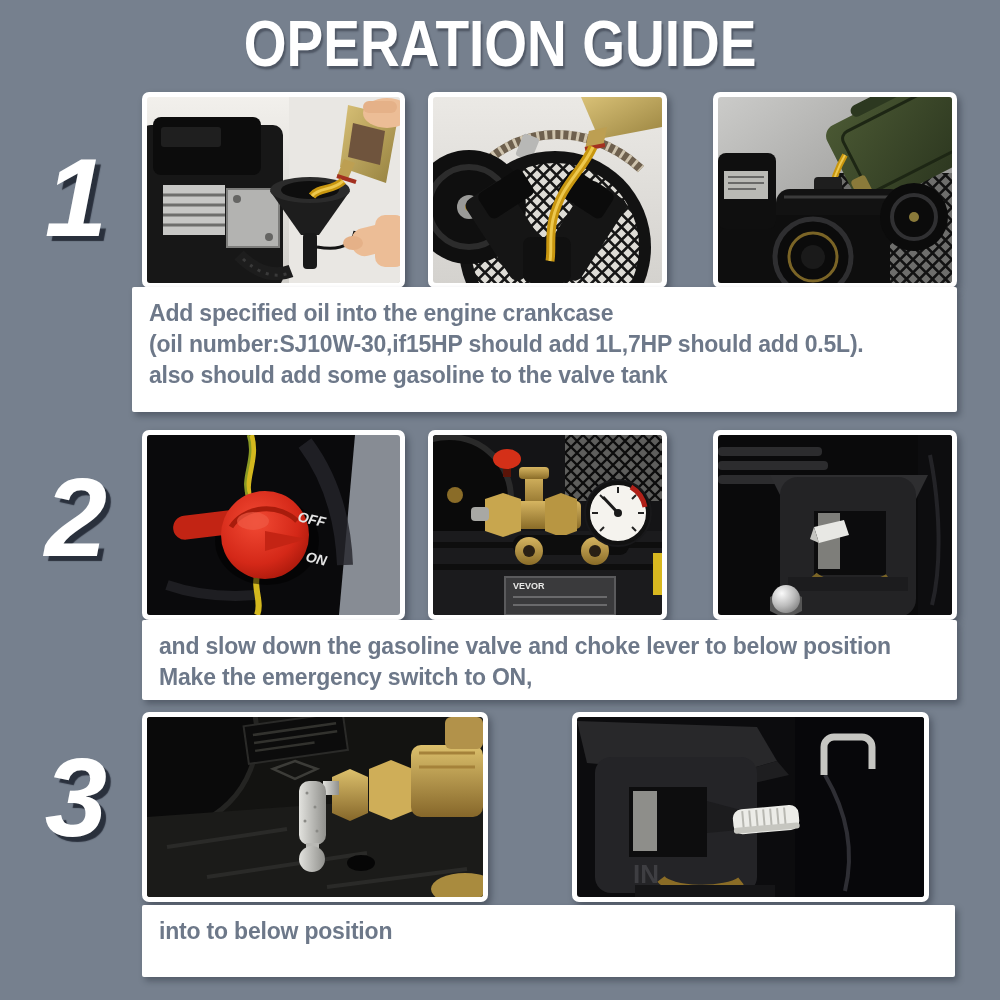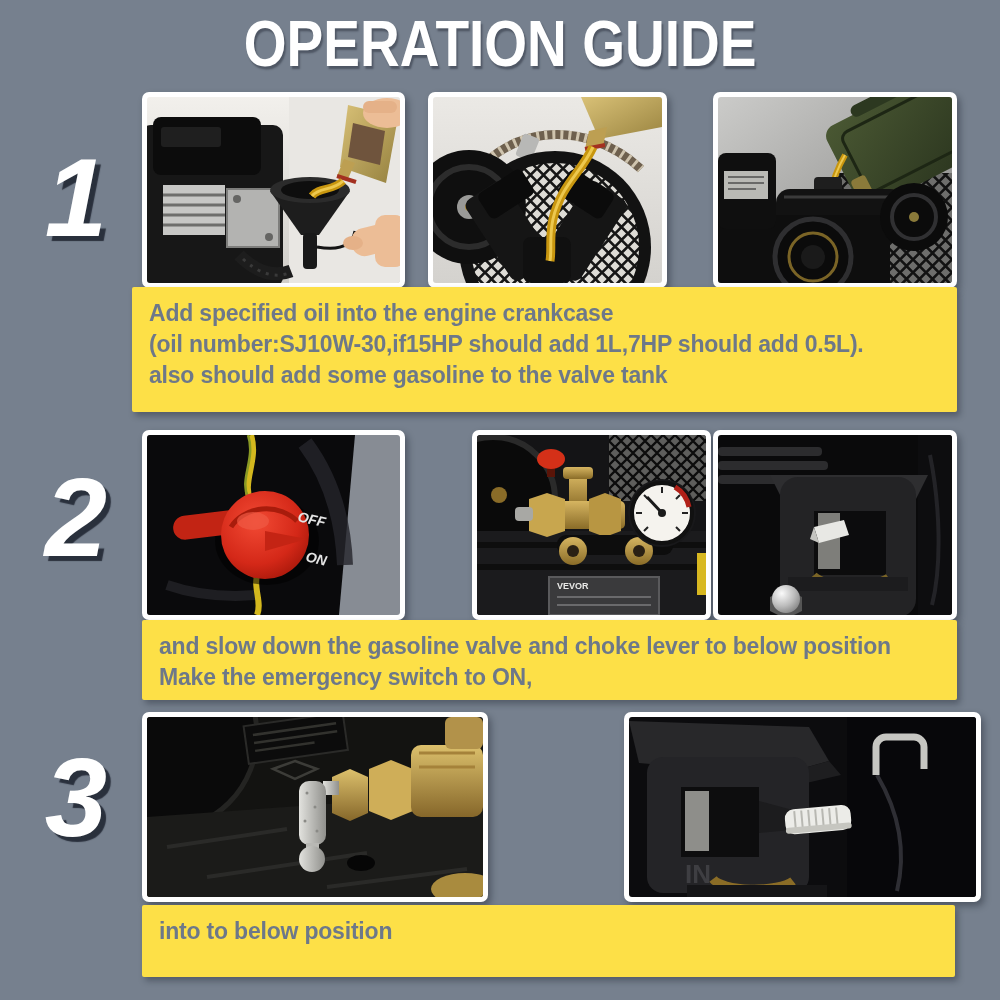--- a/index.html
+++ b/index.html
@@ -29,21 +29,21 @@
   .num-2{left:28px;top:462px;}
   .num-3{left:28px;top:742px;}
 
   .photo{
     position:absolute;background:#ffffff;border-radius:7px;padding:5px;
     box-shadow:3px 4px 7px rgba(20,26,38,0.40);
   }
   .photo svg{display:block;border-radius:3px;}
 
   .panel{
-    position:absolute;background:#fde047;border-radius:2px;
+    position:absolute;background:#ffffff;border-radius:2px;
     box-shadow:3px 4px 6px rgba(20,26,38,0.35);
     color:#6d7889;font-weight:bold;
     font-size:23px;line-height:31px;letter-spacing:-0.2px;
     padding:11px 0 0 17px;box-sizing:border-box;
   }
   .panel p{margin:0;white-space:nowrap;}
 
   .p-r1{top:92px;} .p-r2{top:430px;} .p-r3{top:712px;}
 </style>
 </head>
@@ -222,21 +222,21 @@
       <circle cx="118" cy="100" r="44" fill="url(#red4)"></circle>
       <path d="M84,92 a40,34 0 0 1 66,-6" stroke="#a81c0c" stroke-width="5" fill="none"></path>
       <polygon points="118,96 160,104 118,116" fill="#c42414"></polygon>
       <ellipse cx="106" cy="86" rx="16" ry="9" fill="#f05a44" opacity="0.7"></ellipse>
 
       <text x="150" y="86" font-size="14" font-weight="bold" font-style="italic" fill="#e4e4e4" transform="rotate(13 150 86)">OFF</text>
       <text x="158" y="126" font-size="14" font-weight="bold" font-style="italic" fill="#e4e4e4" transform="rotate(13 158 126)">ON</text>
     </svg>
   </div>
 
-  <div class="photo p-r2" style="left:428px;margin-left:44px;">
+  <div class="photo p-r2" style="left:428px;">
     <svg width="229" height="180" viewBox="0 0 229 180">
       <defs>
         <pattern id="m5" width="12" height="12" patternUnits="userSpaceOnUse">
           <rect width="12" height="12" fill="#5e5e5c"></rect>
           <path d="M0,6 L6,0 M6,12 L12,6 M0,6 L6,12 M6,0 L12,6" stroke="#0c0c0c" stroke-width="2.4" fill="none"></path>
         </pattern>
         <linearGradient id="gold5" x1="0" y1="0" x2="0" y2="1">
             <stop offset="0" stop-color="#d6b561"></stop>
             <stop offset="1" stop-color="#8a6c28"></stop>
           </linearGradient>
@@ -356,21 +356,21 @@
           <circle cx="160" cy="76" r="1.5"></circle>
           <circle cx="168" cy="90" r="1.5"></circle>
           <circle cx="158" cy="104" r="1.5"></circle>
           <circle cx="170" cy="114" r="1.5"></circle>
         </g>
       <ellipse cx="214" cy="146" rx="14" ry="8" fill="#060606"></ellipse>
       <ellipse cx="318" cy="172" rx="34" ry="16" fill="#a98b3e"></ellipse>
     </svg>
   </div>
 
-  <div class="photo p-r3" style="left:624px;text-align:center;">
+  <div class="photo p-r3" style="left:572px;text-align:center;">
     <svg width="347" height="180" viewBox="0 0 347 180">
       <rect width="347" height="180" fill="#0c0c0e"></rect>
       <rect x="218" y="0" width="129" height="180" fill="#07070a"></rect>
       <path d="M248,58 C268,92 278,132 268,174" stroke="#2e2e34" stroke-width="4" fill="none"></path>
 
       <polygon points="0,4 180,10 200,44 150,58 10,46" fill="#28282a"></polygon>
       <polygon points="150,58 200,44 212,58 160,70" fill="#1e1e20"></polygon>
 
       <rect x="18" y="40" width="162" height="136" rx="16" fill="#242427"></rect>
       <rect x="52" y="70" width="78" height="70" fill="#0d0d0e"></rect>

